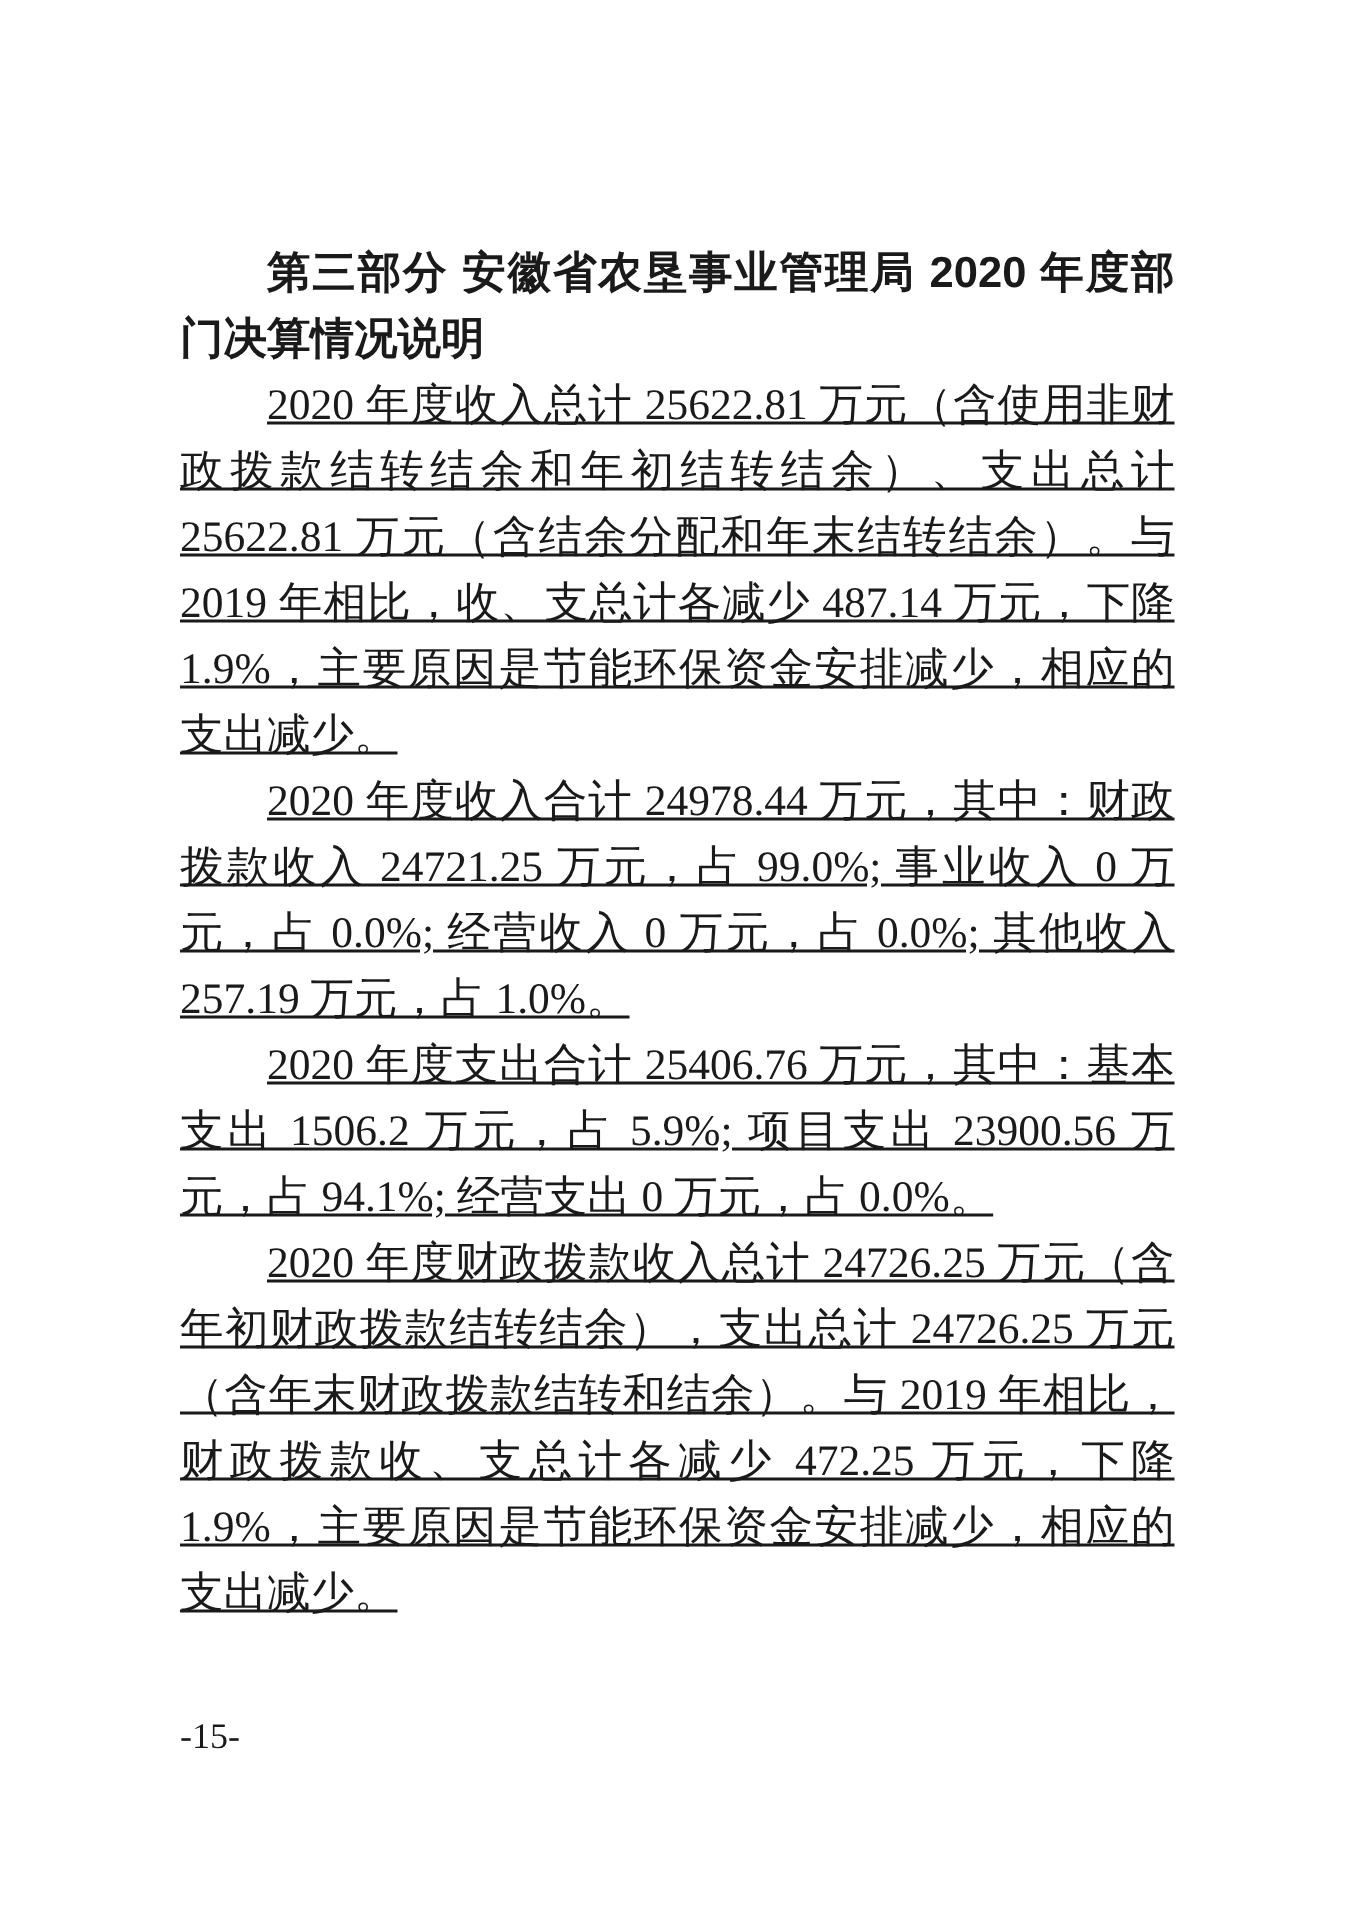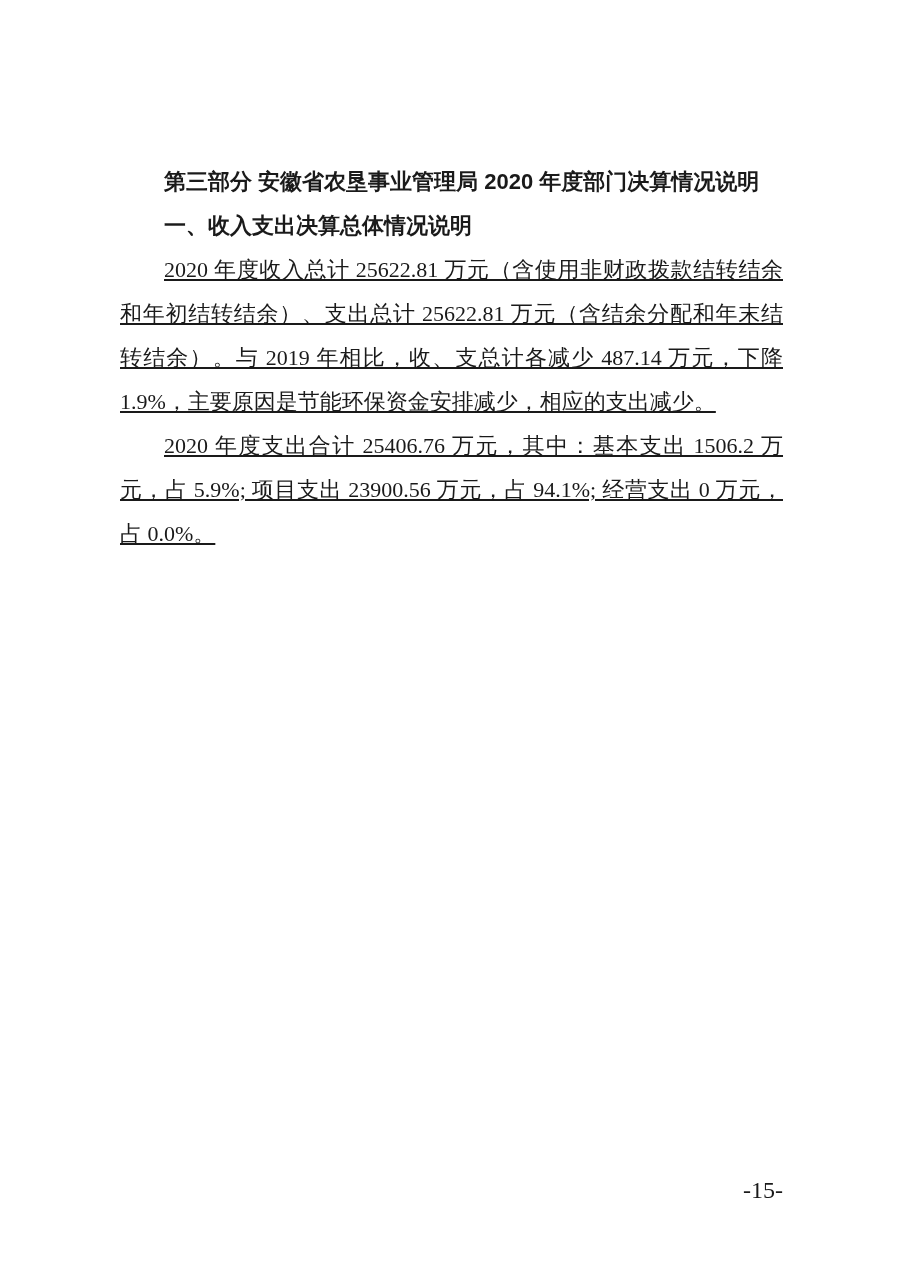--- a/index.html
+++ b/index.html
@@ -12,21 +12,21 @@
     width: 900px;
     height: 1275px;
     overflow: hidden;
     color: #1a1a1a;
   }
   .content {
     position: absolute;
     left: 120px;
     top: 160px;
     width: 663px;
-    font-size: 22px;
+    font-size: 29px;
     line-height: 44px;
     text-align: justify;
     font-family: "Liberation Serif", serif;
   }
   .content p {
     margin: 0;
     text-indent: 2em;
   }
   .doc-title {
     font-weight: 700;
@@ -36,38 +36,38 @@
     font-weight: 700;
     font-family: "Liberation Sans", sans-serif;
   }
   .para {
     font-family: "Liberation Serif", serif;
     text-decoration: underline;
   }
   .page-number {
     position: absolute;
     left: 120px;
-    top: 1176px;
+    top: 1144px;
     width: 663px;
-    text-align: right;
     font-size: 24px;
     line-height: 28px;
     font-family: "Liberation Serif", serif;
     color: #1a1a1a;
   }
 </style>
 </head>
 <body>
 
 <div class="content">
 
   <p class="doc-title">第三部分 安徽省农垦事业管理局 2020 年度部门决算情况说明</p>
 
-  <p class="section-heading">一、收入支出决算总体情况说明</p>
   <p class="para">2020 年度收入总计 25622.81 万元（含使用非财政拨款结转结余和年初结转结余）、支出总计 25622.81 万元（含结余分配和年末结转结余）。与 2019 年相比，收、支总计各减少 487.14 万元，下降 1.9%，主要原因是节能环保资金安排减少，相应的支出减少。</p>
 
+  <p class="para">2020 年度收入合计 24978.44 万元，其中：财政拨款收入 24721.25 万元，占 99.0%; 事业收入 0 万元，占 0.0%; 经营收入 0 万元，占 0.0%; 其他收入 257.19 万元，占 1.0%。</p>
 
   <p class="para">2020 年度支出合计 25406.76 万元，其中：基本支出 1506.2 万元，占 5.9%; 项目支出 23900.56 万元，占 94.1%; 经营支出 0 万元，占 0.0%。</p>
 
+  <p class="para">2020 年度财政拨款收入总计 24726.25 万元（含年初财政拨款结转结余），支出总计 24726.25 万元（含年末财政拨款结转和结余）。与 2019 年相比，财政拨款收、支总计各减少 472.25 万元，下降 1.9%，主要原因是节能环保资金安排减少，相应的支出减少。</p>
 
 </div>
 
 <div class="page-number">-15-</div>
 
 </body></html>

